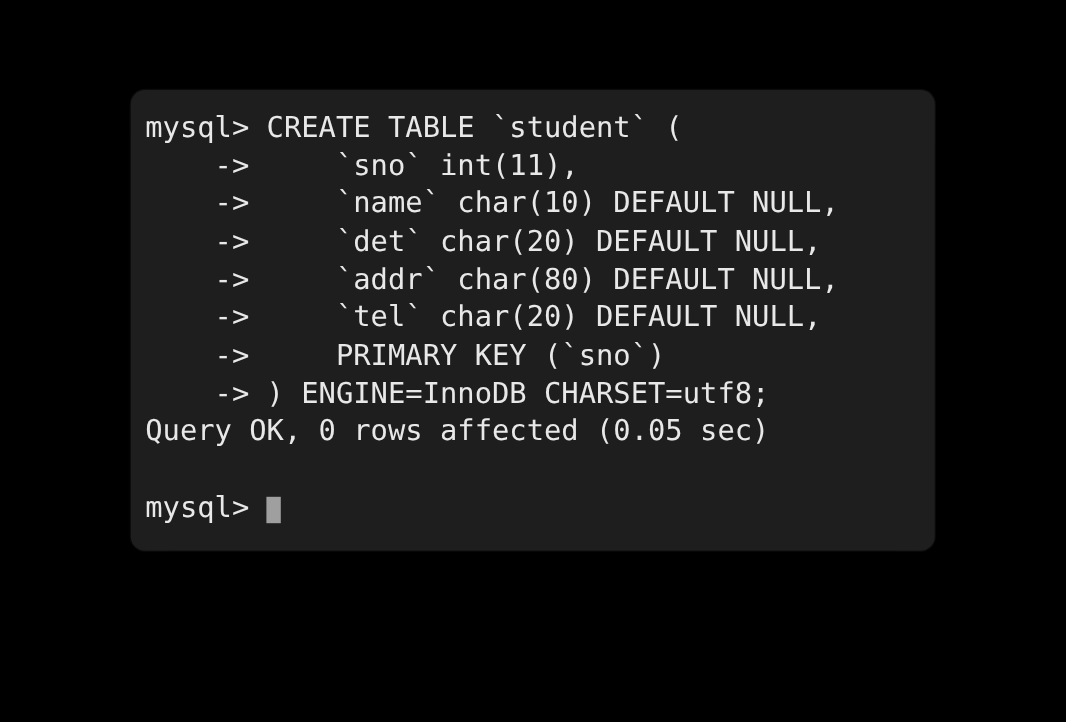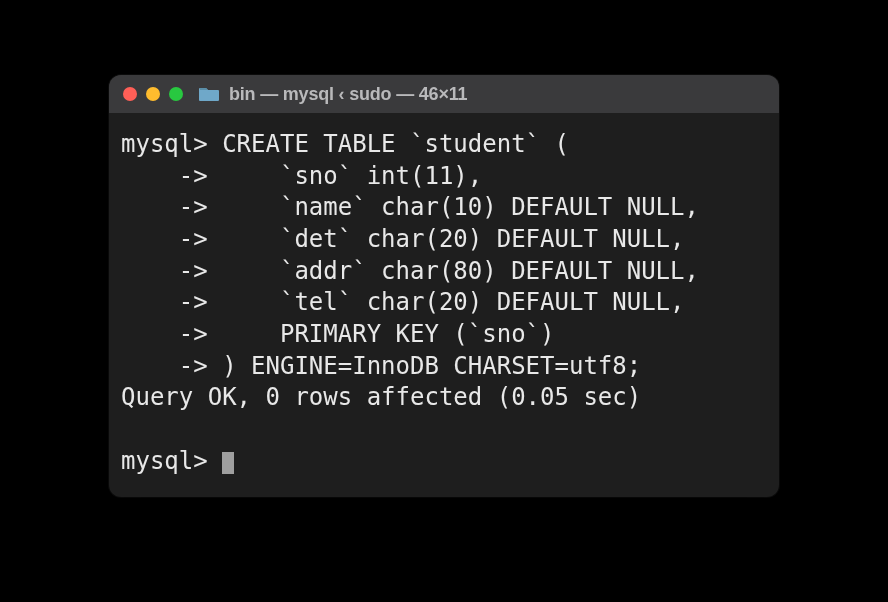--- a/index.html
+++ b/index.html
@@ -70,34 +70,20 @@
     height: 22px;
     background: #9f9f9f;
     vertical-align: text-bottom;
     margin-bottom: 1px;
   }
 </style>
 </head>
 <body>
 
 <div class="window">
-  <div class="titlebar">
-    <div class="traffic-lights">
-      <div class="light red"></div>
-      <div class="light yellow"></div>
-      <div class="light green"></div>
-    </div>
-    <div class="folder-icon">
-      <svg viewBox="0 0 22 18">
-        <path d="M2 3 h6 l2 2 h10 a1 1 0 0 1 1 1 v9 a1 1 0 0 1 -1 1 h-18 a1 1 0 0 1 -1 -1 v-11 a1 1 0 0 1 1 -1 z" fill="#6fa8c9"></path>
-        <path d="M2 3 h6 l2 2 h-8 z" fill="#5a8ea8"></path>
-      </svg>
-    </div>
-    <div class="title">bin — mysql ‹ sudo — 46×11</div>
-  </div>
   <div class="terminal-body"><span>mysql&gt; CREATE TABLE `student` (</span>
 <span>    -&gt;     `sno` int(11),</span>
 <span>    -&gt;     `name` char(10) DEFAULT NULL,</span>
 <span>    -&gt;     `det` char(20) DEFAULT NULL,</span>
 <span>    -&gt;     `addr` char(80) DEFAULT NULL,</span>
 <span>    -&gt;     `tel` char(20) DEFAULT NULL,</span>
 <span>    -&gt;     PRIMARY KEY (`sno`)</span>
 <span>    -&gt; ) ENGINE=InnoDB CHARSET=utf8;</span>
 <span>Query OK, 0 rows affected (0.05 sec)</span>
 <span></span>

